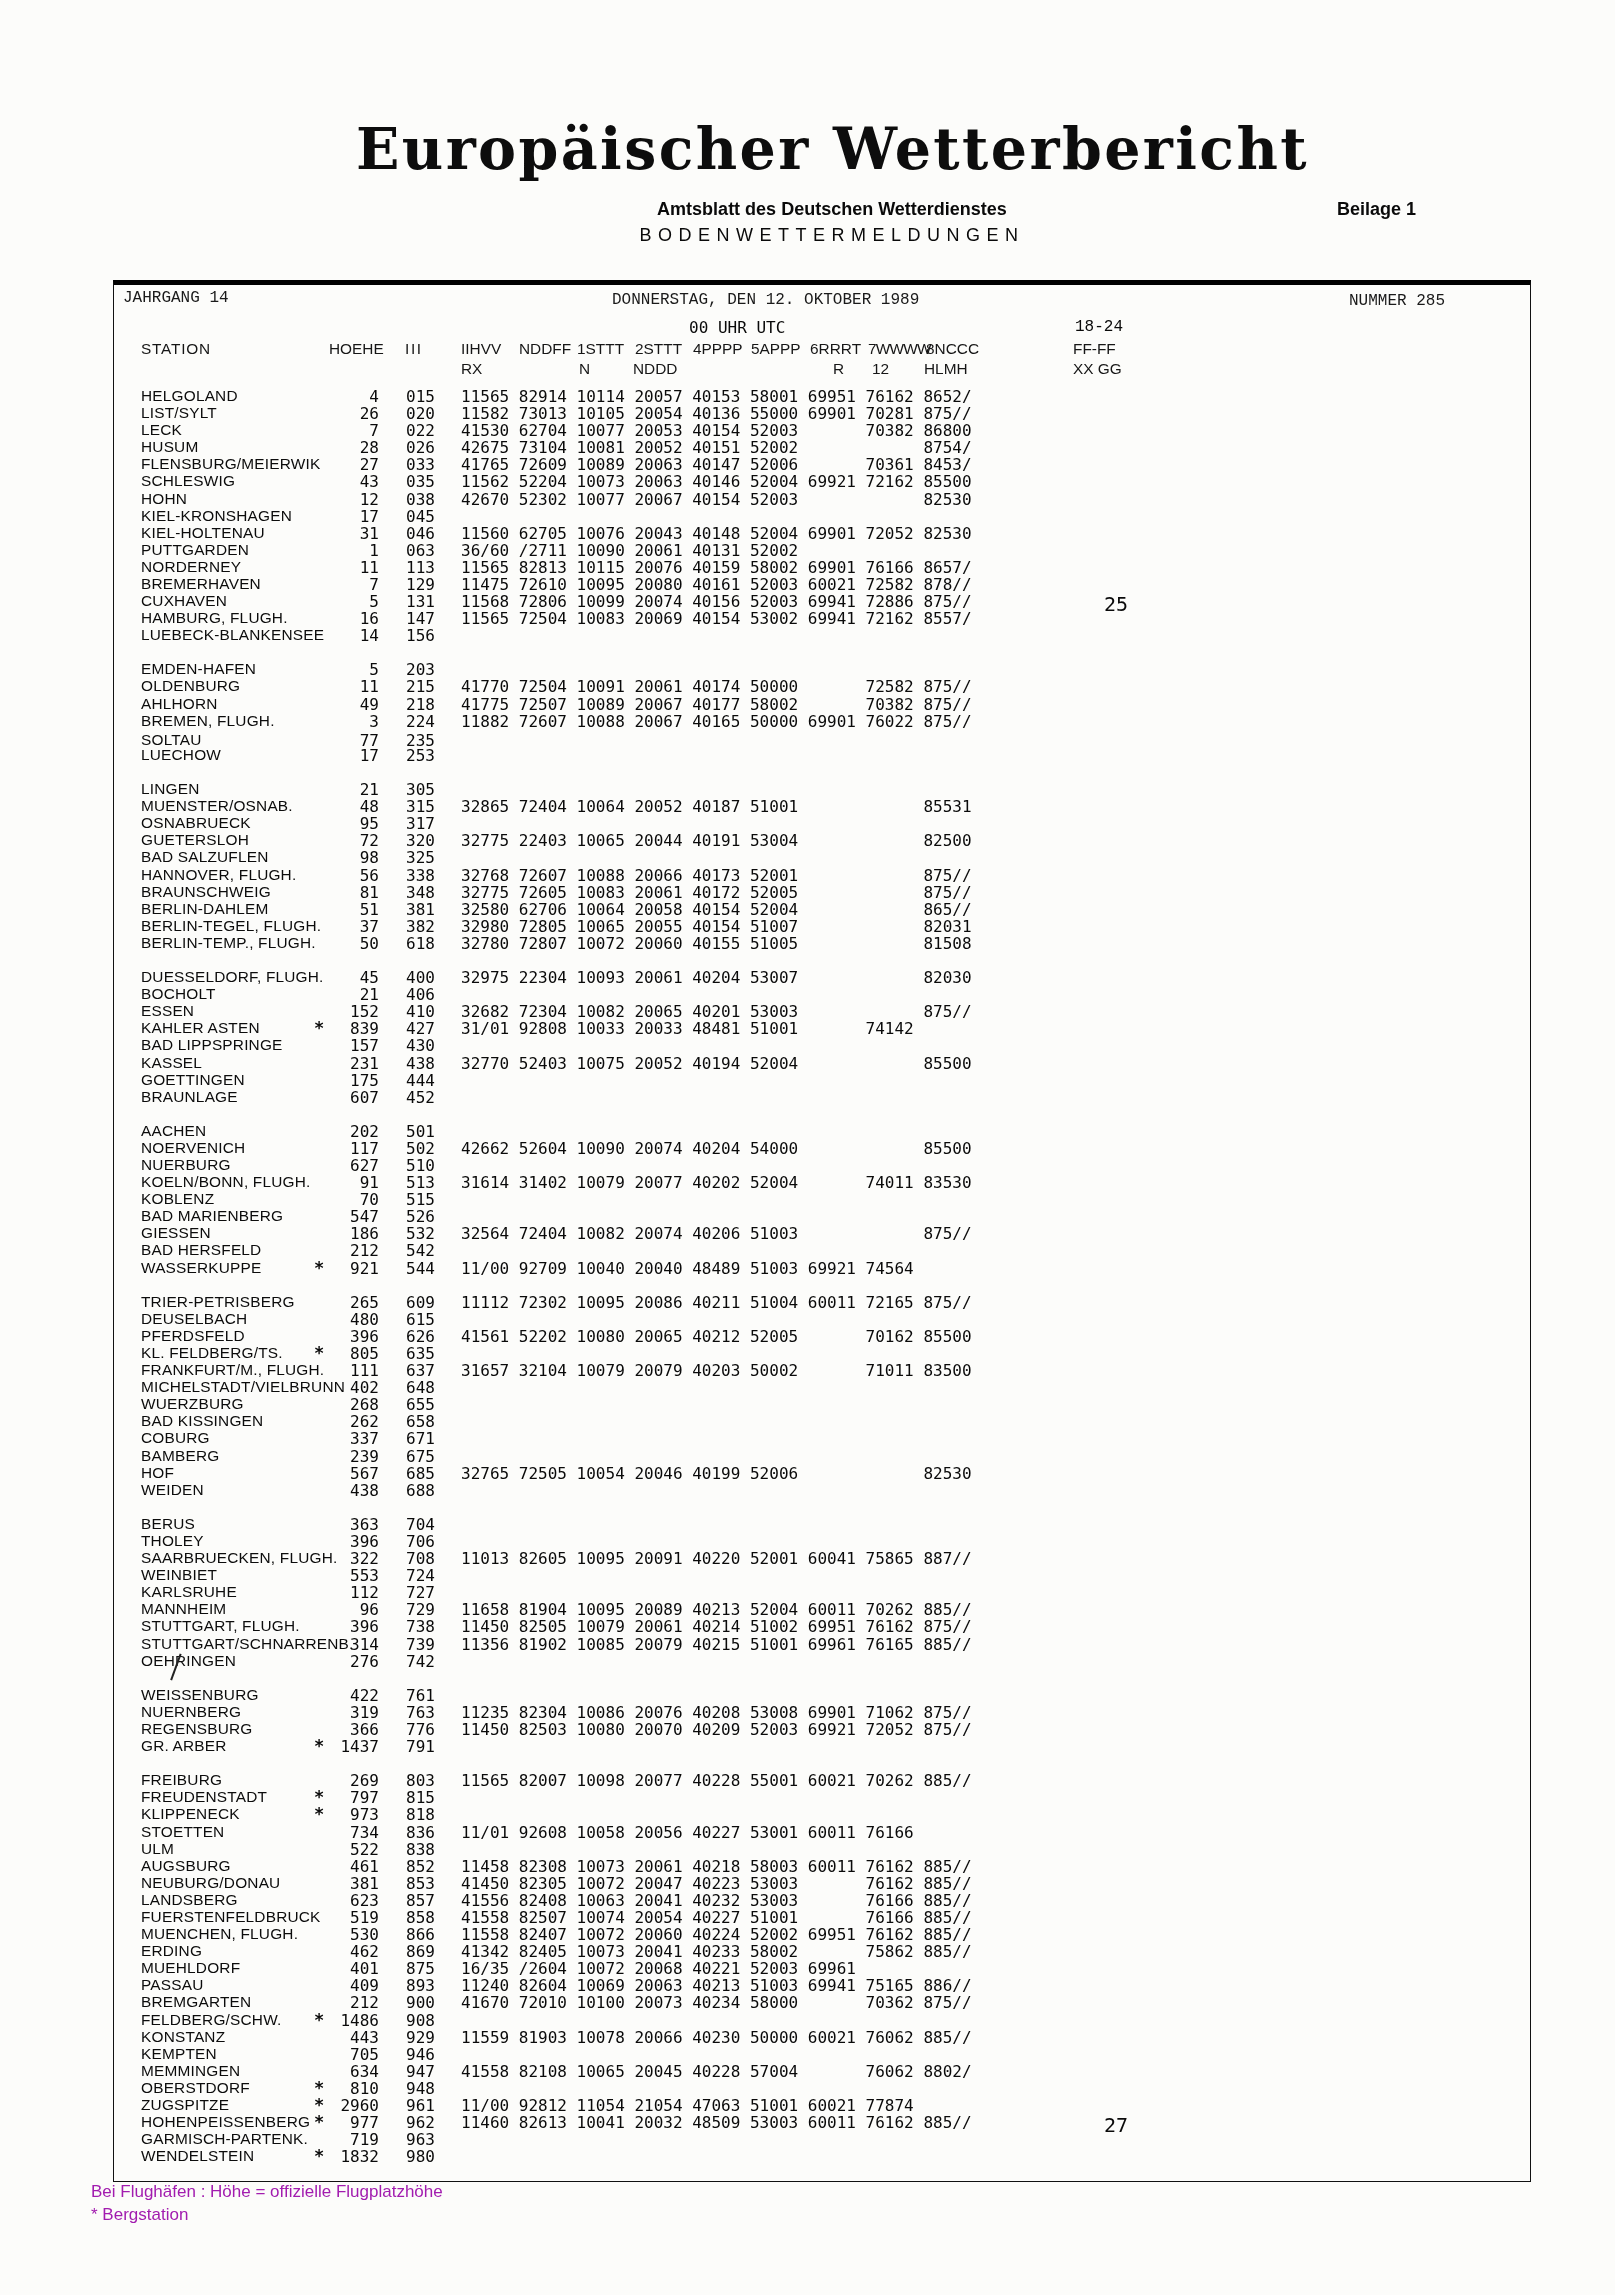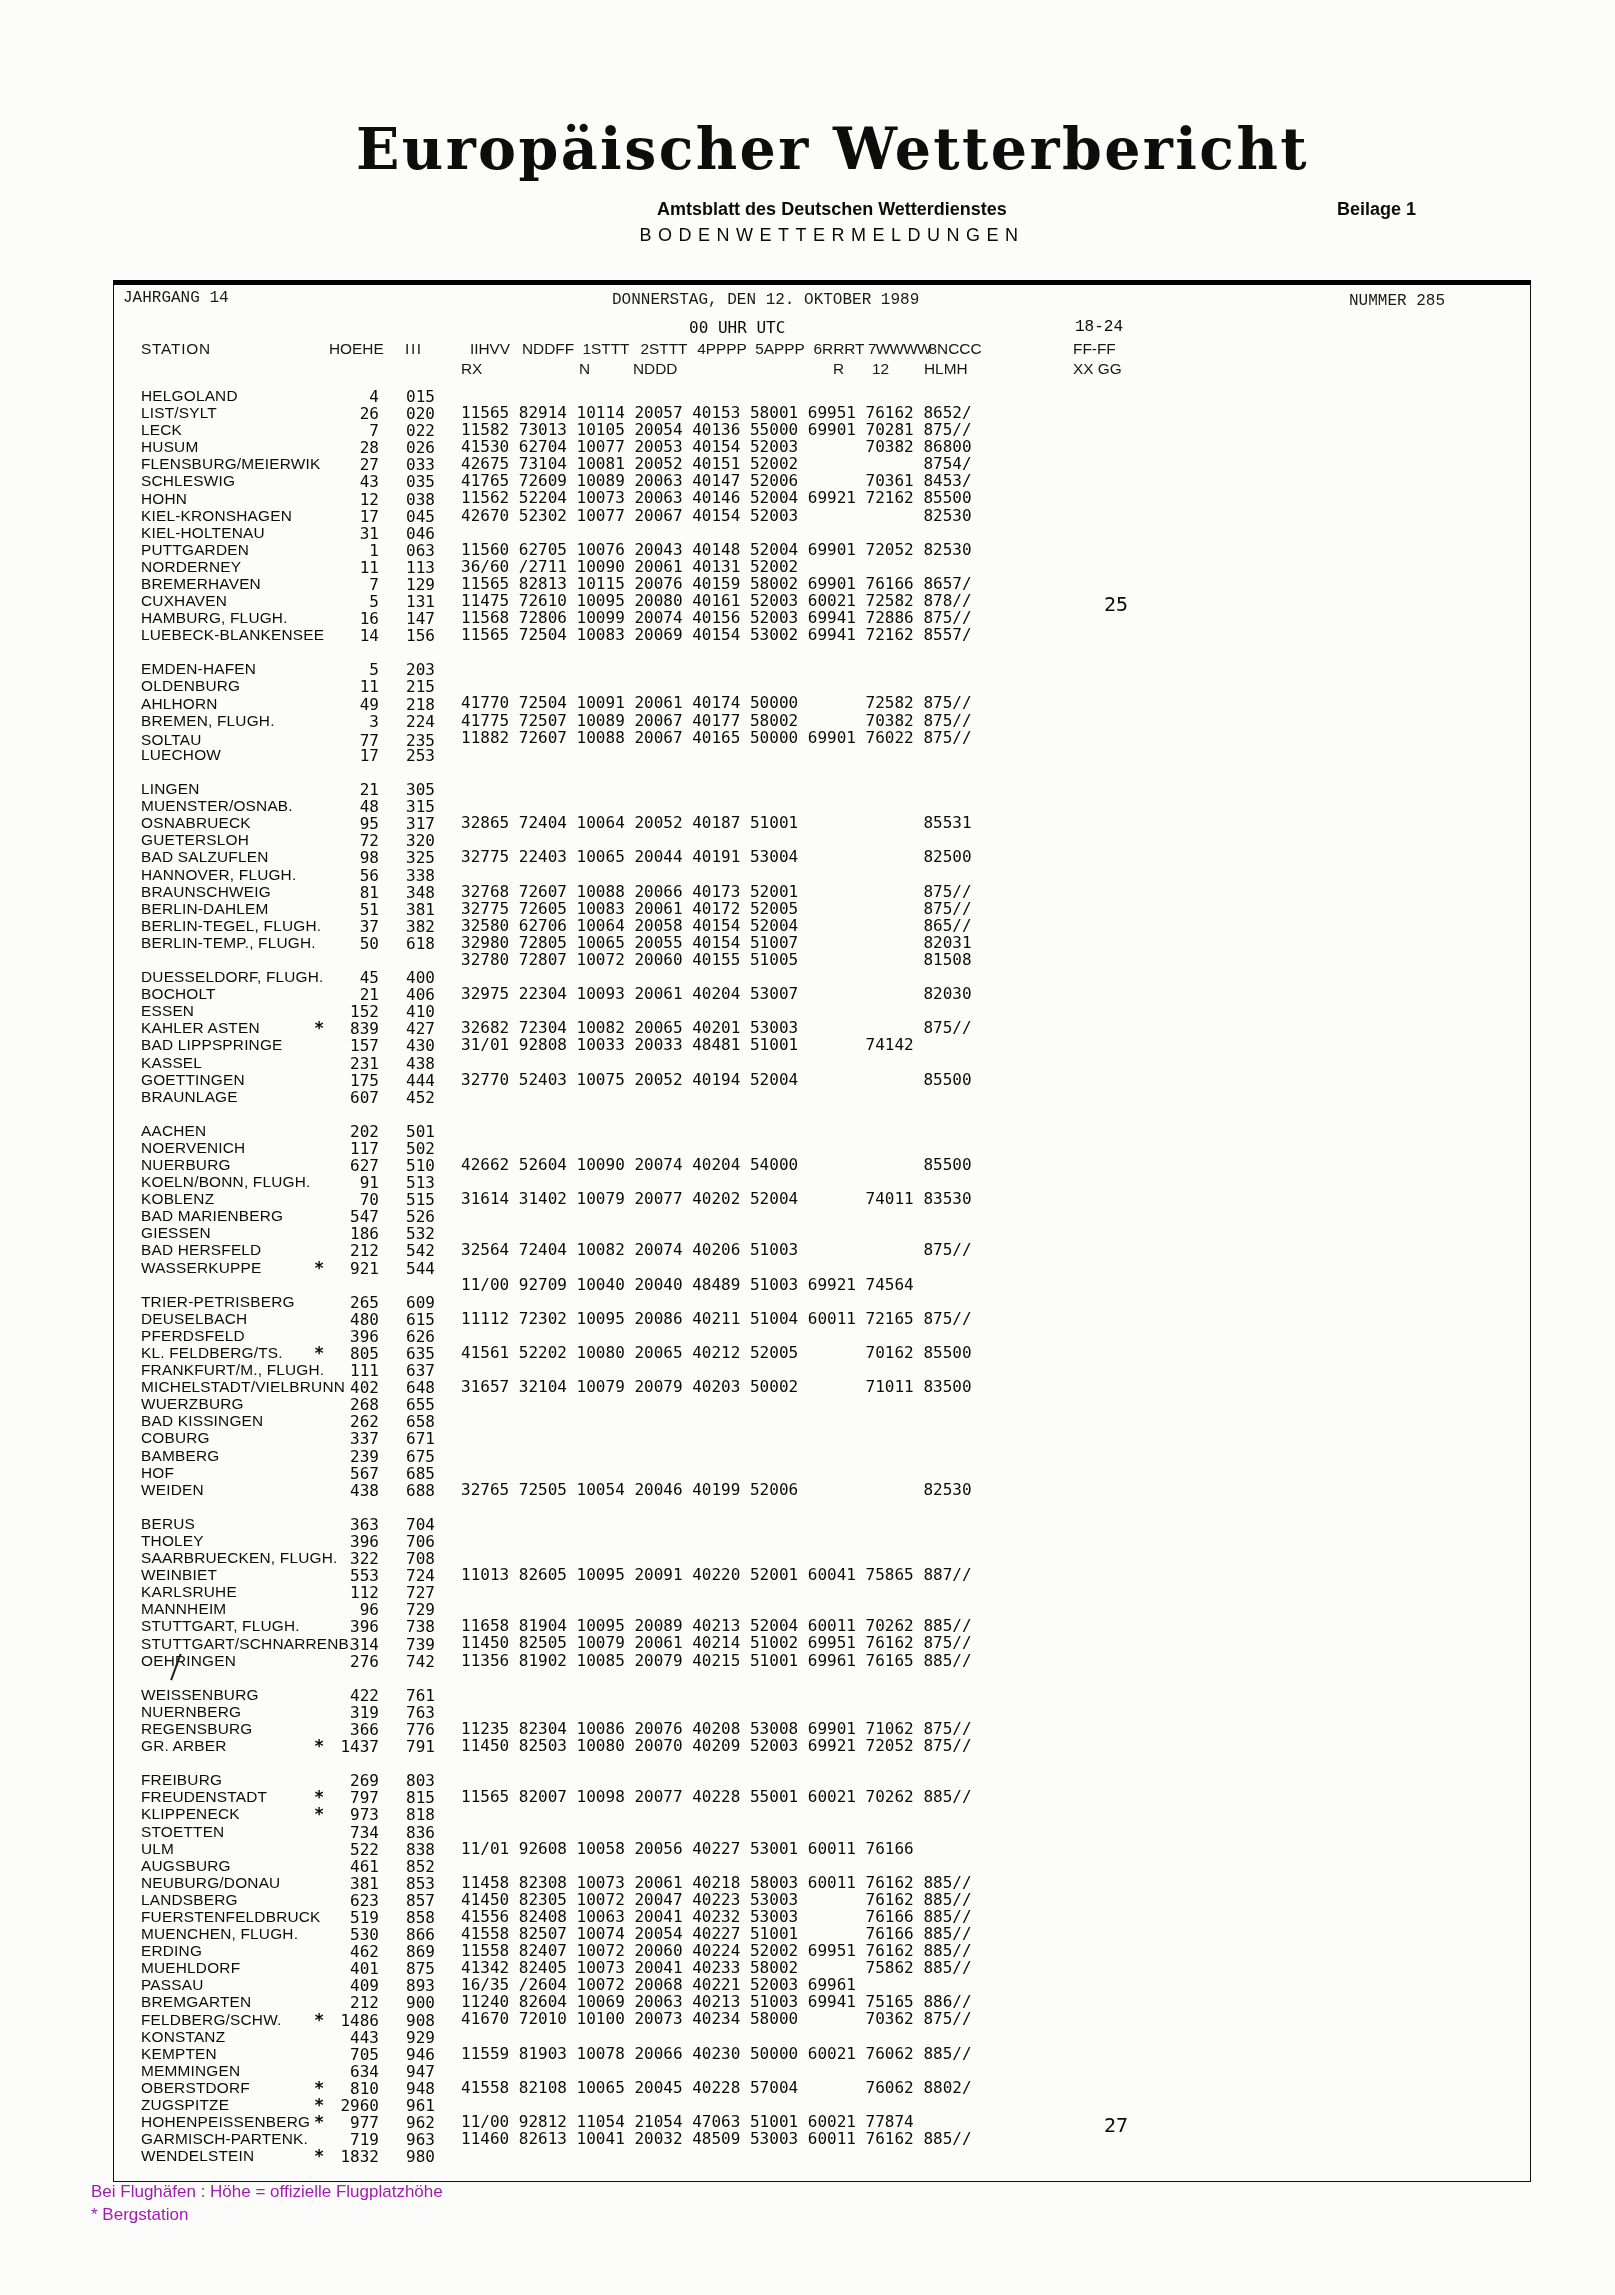--- a/index.html
+++ b/index.html
@@ -45,35 +45,35 @@
   .nummer{left:1349px;top:292px;}
   .utcline{left:689px;top:318px;font-family:"DejaVu Sans Mono",monospace;font-size:16px;}
   .range{left:1075px;top:318px;font-family:Liberation Mono, monospace;font-size:16px;}
 
   
   .colhead{font-family:"Liberation Sans",sans-serif;font-size:15.4px;color:#161616;}
   .ch-station{left:141px;top:340px;letter-spacing:0.8px;}
   .ch-hoehe{left:329px;top:340px;}
   .ch-iii{left:405px;top:340px;letter-spacing:1.6px;}
   .ch-ff{left:1073px;top:340px;}
-  .ch-group{top:340px;width:58px;text-align:center;}
+  .ch-group{top:340px;width:58px;}
   .ch-sub{top:360px;}
 
   
   .srow{position:absolute;left:0;width:100%;height:17px;}
   .nm{position:absolute;left:141px;top:0;
       font-family:"Liberation Sans",sans-serif;font-size:15.4px;letter-spacing:0.2px;white-space:nowrap;color:#0c0c0c;}
   .st{position:absolute;left:314px;top:-0.8px;
       font-family:"DejaVu Sans Mono",monospace;font-size:17px;font-weight:700;}
   .ho{position:absolute;left:322px;top:0;width:57px;text-align:right;
       font-family:"DejaVu Sans Mono",monospace;font-size:16px;font-weight:500;}
   .ii{position:absolute;left:406px;top:0;
       font-family:"DejaVu Sans Mono",monospace;font-size:16px;font-weight:500;}
   .dat{position:absolute;left:461px;top:0;
-      font-family:"DejaVu Sans Mono",monospace;font-size:16px;font-weight:500;white-space:pre;margin-top:16px;}
+      font-family:"DejaVu Sans Mono",monospace;font-size:16px;font-weight:500;white-space:pre;}
   .ffv{position:absolute;left:1104px;top:0;
       font-family:"DejaVu Sans Mono",monospace;font-size:20px;}
 
   
   .fnote{font-family:"Liberation Sans",sans-serif;font-size:17px;color:#a21caf;}
   .fn1{left:91px;top:2182px;}
   .fn2{left:91px;top:2205px;}
 
   
   .stray{left:175px;top:1653px;width:1.6px;height:27.5px;background:#222;transform:rotate(20deg);}

